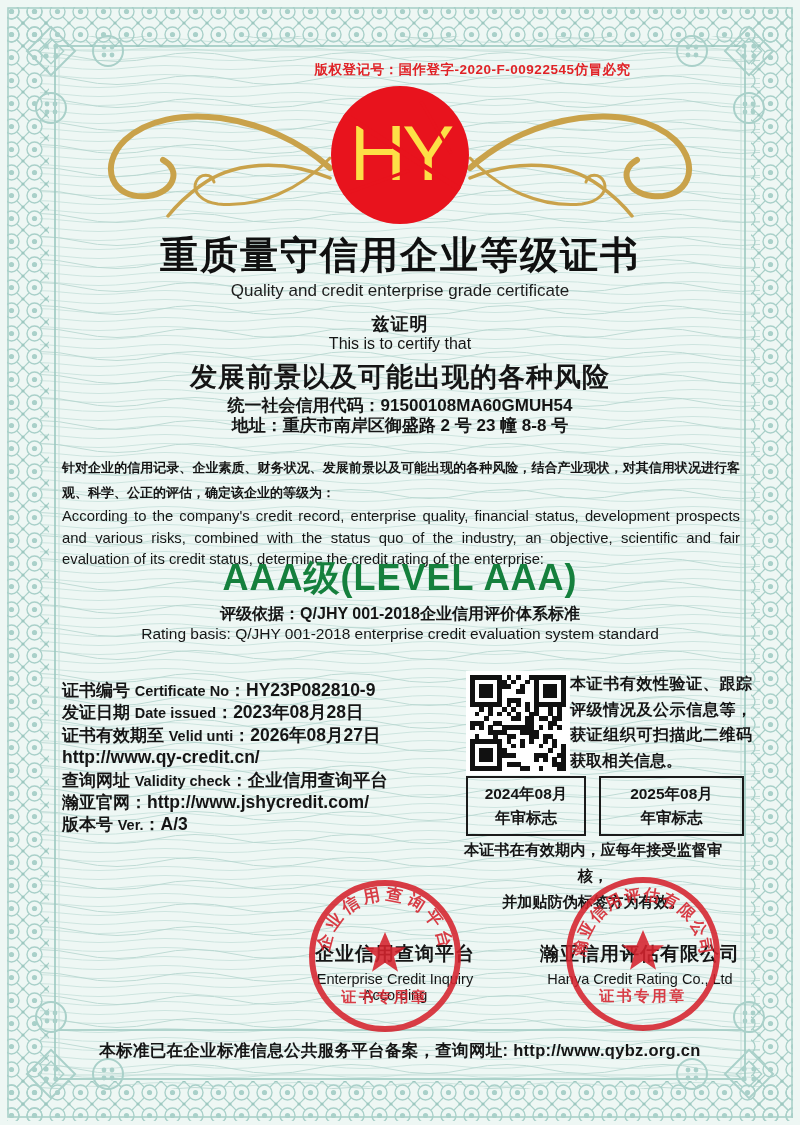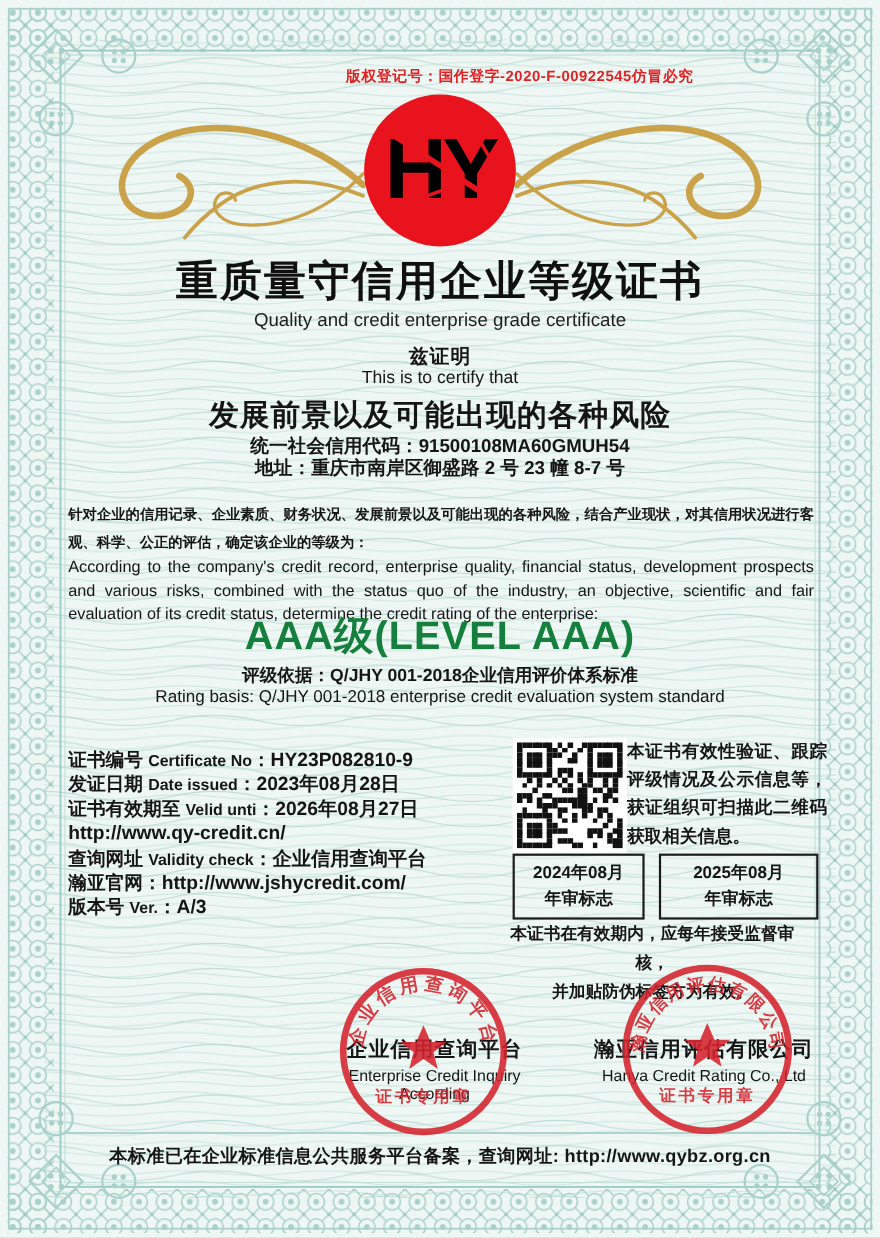--- a/index.html
+++ b/index.html
@@ -12,21 +12,21 @@
     font-family:"Liberation Sans","DejaVu Sans",sans-serif;
     color:#151515;
   }
   .abs{position:absolute;}
   .ctr{left:0;right:0;text-align:center;}
 
   .copyright{top:61px;color:#e02226;font-size:13.5px;font-weight:bold;text-indent:145px;letter-spacing:.5px;}
 
   .logo{top:86px;left:331px;width:138px;height:138px;border-radius:50%;
         background:#e8131d;display:flex;align-items:center;justify-content:center;overflow:hidden;}
-  .logo-text{color:#000000;font-size:78px;font-weight:700;letter-spacing:-4px;line-height:1;
+  .logo-text{color:#fde047;font-size:78px;font-weight:400;letter-spacing:-4px;line-height:1;
              font-family:"Liberation Sans","DejaVu Sans",sans-serif;transform:translateY(-2px);}
   .crack{position:absolute;background:#e8131d;}
   .crack1{width:150px;height:5px;left:-6px;top:62px;transform:rotate(33deg);}
   .crack2{width:70px;height:3px;left:10px;top:95px;transform:rotate(-20deg);}
   .crack3{width:60px;height:3px;left:75px;top:40px;transform:rotate(60deg);}
 
   .title-cn{top:230px;font-size:38px;font-weight:900;letter-spacing:2px;color:#101010;}
   .title-en{top:281px;font-size:17px;color:#1c1c1c;}
   .certify-cn{top:312px;font-size:18px;font-weight:bold;letter-spacing:1px;}
   .certify-en{top:335px;font-size:16px;}
@@ -155,21 +155,21 @@
     <span class="crack crack3"></span>
   </div>
 
   <div class="abs ctr title-cn">重质量守信用企业等级证书</div>
   <div class="abs ctr certify-cn">兹证明</div>
   <div class="abs ctr title-en">Quality and credit enterprise grade certificate</div>
   <div class="abs ctr certify-en">This is to certify that</div>
 
   <div class="abs ctr company">发展前景以及可能出现的各种风险</div>
   <div class="abs ctr credit-code">统一社会信用代码：91500108MA60GMUH54</div>
-  <div class="abs ctr address">地址：重庆市南岸区御盛路 2 号 23 幢 8-7 号</div>
+  <div class="abs ctr address">地址：重庆市南岸区御盛路 2 号 23 幢 8-8 号</div>
 
   <div class="abs para para-cn">针对企业的信用记录、企业素质、财务状况、发展前景以及可能出现的各种风险，结合产业现状，对其信用状况进行客观、科学、公正的评估，确定该企业的等级为：</div>
   <div class="abs para para-en">According to the company's credit record, enterprise quality, financial status, development prospects and various risks, combined with the status quo of the industry, an objective, scientific and fair evaluation of its credit status, determine the credit rating of the enterprise:</div>
 
   <div class="abs ctr grade">AAA级(LEVEL AAA)</div>
   <div class="abs ctr basis-cn">评级依据：Q/JHY 001-2018企业信用评价体系标准</div>
   <div class="abs ctr basis-en">Rating basis: Q/JHY 001-2018 enterprise credit evaluation system standard</div>
 
   <div class="abs details">
     <div class="d-line">

